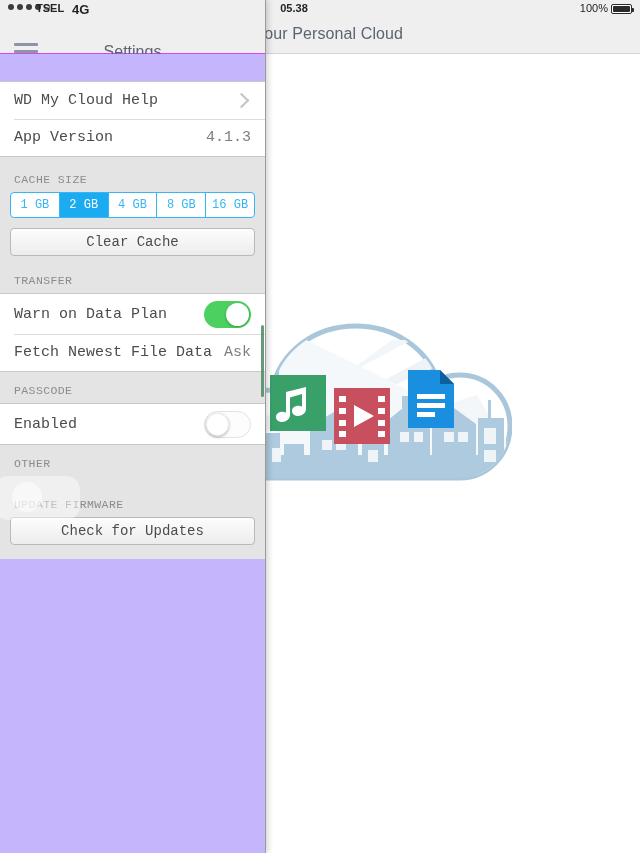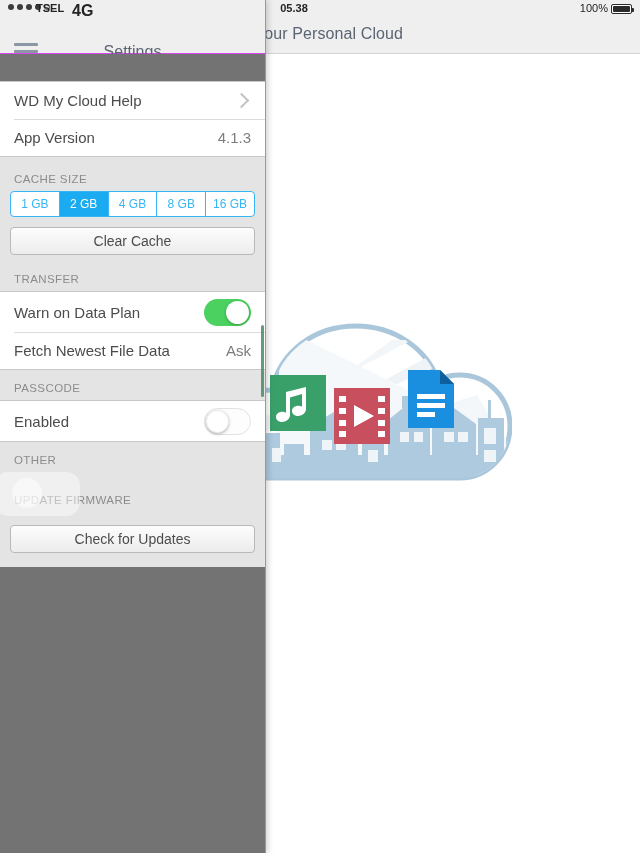--- a/index.html
+++ b/index.html
@@ -17,21 +17,21 @@
   .bg-navbar{position:absolute;left:0;top:18px;width:640px;height:35px;background:#efefef;
     border-bottom:1px solid #d4d4d4;}
   .bg-title{position:absolute;left:255px;top:25px;width:330px;
     font-size:16px;color:#5b6472;letter-spacing:.1px;white-space:nowrap;}
 
   
   .sb-dots{position:absolute;left:8px;top:4px;display:flex;gap:3px;align-items:center;}
   .sb-dots i{display:block;width:6px;height:6px;border-radius:50%;background:#3c3c3c;}
   .sb-dots i.hollow{background:transparent;border:1px solid #555;width:4px;height:4px;}
   .sb-carrier{position:absolute;left:36px;top:2px;font-size:11px;color:#242424;font-weight:bold;}
-  .sb-net{position:absolute;left:72px;top:2px;font-size:16px;color:#242424;font-weight:bold;}
+  .sb-net{position:absolute;left:72px;top:2px;font-size:13px;color:#242424;font-weight:bold;}
   .sb-time{position:absolute;left:0;top:2px;width:588px;text-align:center;
     font-size:11px;color:#242424;font-weight:bold;}
   .sb-batt-pct{position:absolute;right:32px;top:2px;font-size:11px;color:#242424;font-weight:normal;}
   .sb-batt{position:absolute;right:8px;top:4px;width:21px;height:10px;
     border:1px solid #2b2b2b;border-radius:2px;box-sizing:border-box;background:#fff;}
   .sb-batt::after{content:"";position:absolute;right:-3px;top:3px;width:2px;height:4px;
     background:#2b2b2b;border-radius:0 1px 1px 0;}
   .sb-batt i{position:absolute;left:1px;top:1px;bottom:1px;right:1px;background:#2b2b2b;border-radius:1px;}
 
   
@@ -49,21 +49,21 @@
     background:#e4e4e4;border-right:1px solid #9a9a9a;box-sizing:border-box;
     box-shadow:2px 0 6px rgba(0,0,0,.18);}
   .d-statusbar{position:absolute;left:0;top:0;width:265px;height:18px;background:#efefef;}
   .d-navbar{position:absolute;left:0;top:18px;width:265px;height:35px;background:#efefef;
     border-bottom:1px solid #d946ef;}
   .hamburger{position:absolute;left:14px;top:25px;width:24px;height:17px;cursor:pointer;}
   .hamburger span{display:block;height:3px;margin-bottom:4px;background:#8b97a5;border-radius:1px;}
   .d-title{position:absolute;left:0;top:25px;width:265px;text-align:center;
     font-size:16px;color:#5b6472;}
 
-  .d-body{position:absolute;left:0;top:54px;width:265px;bottom:0;overflow:hidden;background:#737373;}
+  .d-body{position:absolute;left:0;top:54px;width:265px;bottom:0;overflow:hidden;background:#c4b5fd;font-family:Liberation Mono, monospace;}
 
   .gap{height:27px;}
 
   .group{background:#ffffff;border-top:1px solid #c8c8c8;border-bottom:1px solid #c8c8c8;}
   .row{position:relative;height:37px;display:flex;align-items:center;
     padding:0 14px;box-sizing:border-box;background:#fff;}
   .row + .row::before{content:"";position:absolute;left:14px;right:0;top:0;height:1px;background:#dcdcdc;}
   .row-label{font-size:15px;color:#4c4c4c;flex:1;}
   .row-value{font-size:15px;color:#7d7d7d;}
   .chevron{width:9px;height:9px;border-right:2px solid #c4c4c4;border-top:2px solid #c4c4c4;
@@ -281,21 +281,21 @@
         </div>
       </div>
 
       <div class="sec-head-wrap" style="padding-top:12px">
         <div class="sec-head">OTHER</div>
       </div>
 
       <div class="sec-head-wrap" style="padding-top:22px;position:relative">
         <div class="ghost"></div>
         <div class="sec-head">UPDATE FIRMWARE</div>
-        <div class="btn" style="margin-top:13px">Check for Updates</div>
+        <div class="btn" style="margin-top:0">Check for Updates</div>
         <div style="height:14px"></div>
       </div>
 
     </div>
 
     <div class="scrollbar"></div>
   </div>
 
   <div class="bg-statusbar" style="background:transparent">
     <div class="sb-dots">

